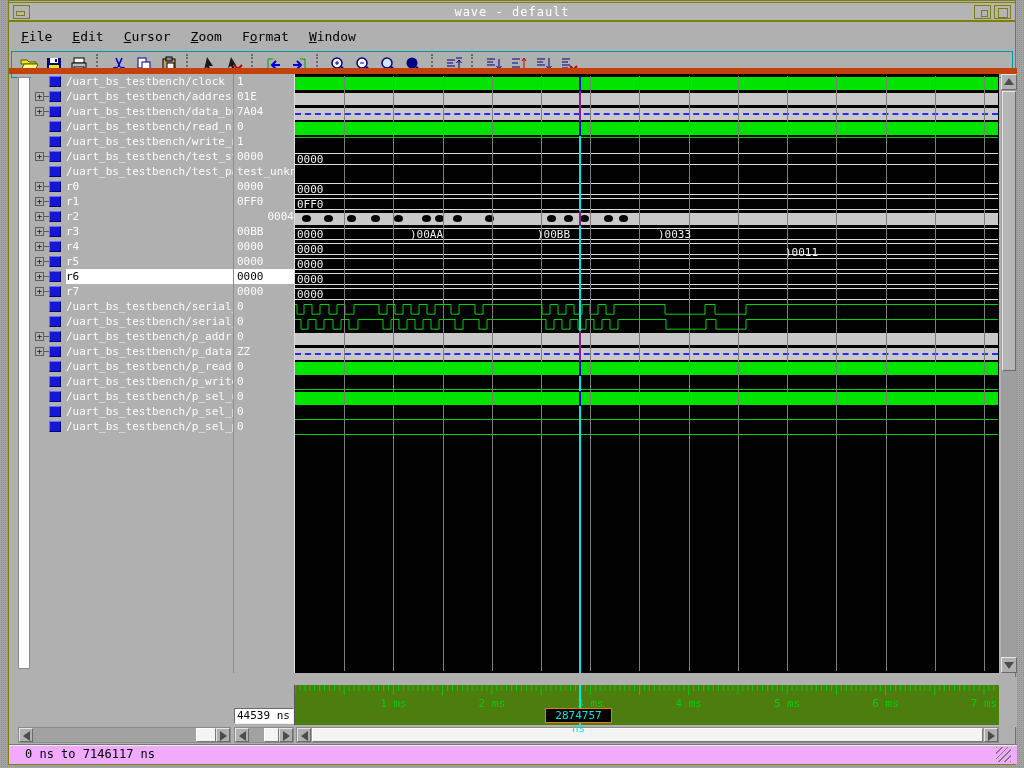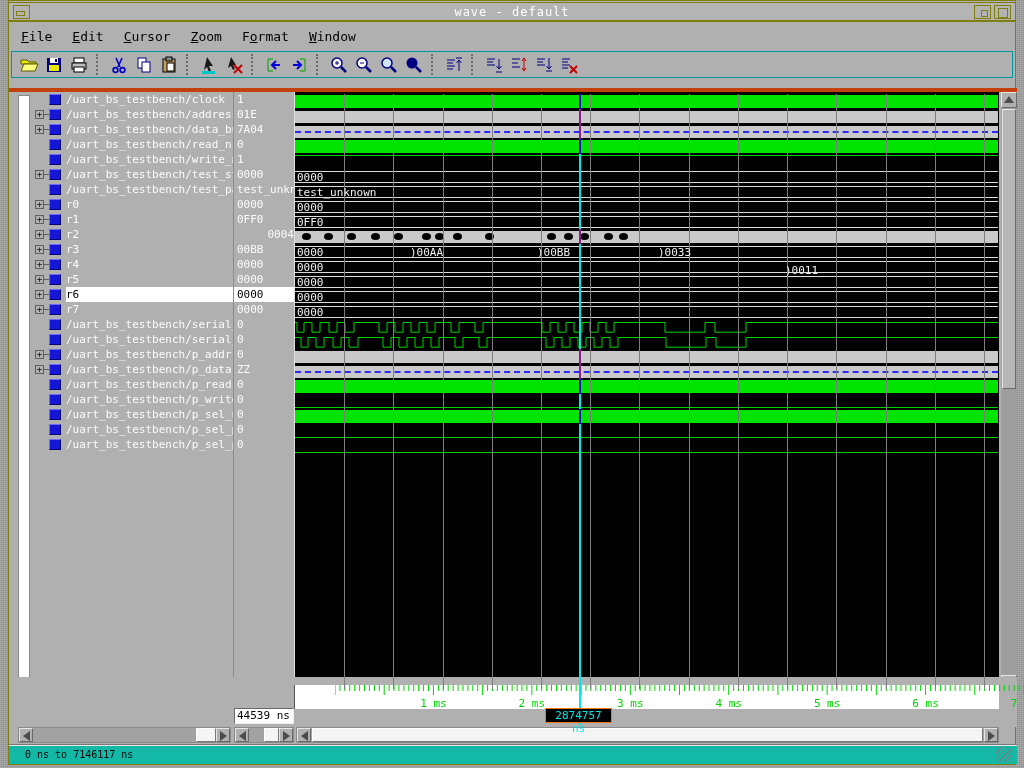--- a/index.html
+++ b/index.html
@@ -39,21 +39,21 @@
   .menu-item u{text-decoration:underline;}
   
   #toolbar{
     position:absolute;left:2px;top:50px;width:1002px;height:27px;
     border:1px solid #00979c;box-sizing:border-box;background:#b0b0b0;
     display:flex;align-items:center;padding-left:4px;
   }
   .tbtn{width:25px;height:23px;display:flex;align-items:center;justify-content:center;}
   .tsep{width:3px;height:21px;border-left:2px dotted #6a6a6a;margin:0 5px;}
   
-  #main{position:absolute;left:0;top:87px;width:1008px;height:599px;border-top:4px solid #c2410c;box-sizing:border-box;}
+  #main{position:absolute;left:0;top:67px;width:1008px;height:599px;border-top:6px solid #c2410c;box-sizing:border-box;}
   #names-vscroll{position:absolute;left:9px;top:3px;width:12px;height:592px;background:#fdfdfd;border:1px solid #8a8a8a;box-sizing:border-box;}
   #names-panel{position:absolute;left:22px;top:0;width:202px;height:599px;background:#b0b0b0;overflow:hidden;}
   #values-panel{position:absolute;left:224px;top:0;width:61px;height:599px;background:#b0b0b0;
     border-left:1px solid #8c8c8c;box-sizing:border-box;overflow:hidden;}
   #wave-panel{position:absolute;left:285px;top:0;width:705px;height:599px;background:#010101;overflow:hidden;border-left:1px solid #e0e0e0;box-sizing:border-box;}
   #right-vscroll{position:absolute;left:992px;top:0;width:16px;height:599px;background:#9e9e9e;}
   .vs-arrow{position:absolute;left:0;width:16px;height:16px;background:#b0b0b0;
     border-top:1px solid #e6e6e6;border-left:1px solid #e6e6e6;border-bottom:1px solid #6a6a6a;border-right:1px solid #6a6a6a;box-sizing:border-box;}
   .vs-thumb{position:absolute;left:1px;width:14px;background:#b6b6b6;
     border-top:1px solid #e6e6e6;border-left:1px solid #e6e6e6;border-bottom:1px solid #6a6a6a;border-right:1px solid #6a6a6a;box-sizing:border-box;}
@@ -80,38 +80,38 @@
   .zdash{position:absolute;left:0;width:703px;top:7px;height:0;border-top:2px dashed #2a2aff;z-index:2;}
   .hline{position:absolute;left:0;width:703px;top:1px;height:1px;background:#00d400;z-index:1;}
   .lline{position:absolute;left:0;width:703px;top:13px;height:1px;background:#00d400;z-index:1;}
   .busband{position:absolute;left:0;width:703px;top:2px;height:10px;border-top:1px solid #dcdcdc;border-bottom:1px solid #dcdcdc;box-sizing:content-box;z-index:1;}
   .buslabel{position:absolute;top:3px;font-size:11px;line-height:11px;color:#f2f2f2;z-index:3;white-space:nowrap;}
   .blob{position:absolute;top:4px;width:9px;height:7px;background:#000;border-radius:50%;z-index:2;}
   .gridline{position:absolute;top:2px;height:595px;width:1px;background:#7d7d7d;z-index:2;}
   .cursor-seg{position:absolute;width:2px;z-index:4;}
   
   #ruler-row{position:absolute;left:0;top:676px;width:1008px;height:50px;background:#b0b0b0;}
-  #ruler{position:absolute;left:285px;top:8px;width:705px;height:24px;background:#ffffff;border-left:1px solid #555;box-sizing:border-box;padding-left:40px;}
+  #ruler{position:absolute;left:285px;top:8px;width:705px;height:40px;background:#4d7c0f;border-left:1px solid #555;box-sizing:border-box;}
   #left-time-box{position:absolute;left:225px;top:31px;width:60px;height:16px;background:#fff;color:#000;
     font-size:11px;line-height:14px;padding-left:2px;box-sizing:border-box;
     border-top:1px solid #6a6a6a;border-left:1px solid #6a6a6a;border-bottom:1px solid #efefef;border-right:1px solid #efefef;}
   #cursor-flag{position:absolute;left:250px;top:23px;width:67px;height:15px;background:#000;color:#00e8e8;
     border:1px solid #f97316;font-size:11px;line-height:13px;text-align:center;box-sizing:border-box;z-index:5;}
   #ruler-cursor{position:absolute;left:284px;top:0;width:2px;height:40px;background:#00e8e8;z-index:4;}
   
   #hscroll-row{position:absolute;left:0;top:726px;width:1008px;height:16px;}
   .hscroll{position:absolute;top:0;height:16px;background:#a2a2a2;border:1px solid #8a8a8a;box-sizing:border-box;}
   .hs-arrow{position:absolute;top:0;width:14px;height:14px;background:#b0b0b0;
     border-top:1px solid #e6e6e6;border-left:1px solid #e6e6e6;border-bottom:1px solid #6a6a6a;border-right:1px solid #6a6a6a;box-sizing:border-box;}
   .hs-thumb{position:absolute;top:0;height:14px;background:#f4f4f4;
     border-top:1px solid #ffffff;border-left:1px solid #ffffff;border-bottom:1px solid #777;border-right:1px solid #777;box-sizing:border-box;}
   
-  #statusbar{position:absolute;left:0;top:743px;width:1008px;height:20px;background:#14b8a6;
+  #statusbar{position:absolute;left:0;top:743px;width:1008px;height:20px;background:#f0abfc;
     border-top:1px solid #787878;box-shadow:inset 0 1px 0 #e9e9e9;
-    font-size:10px;color:#000;line-height:19px;padding-left:16px;box-sizing:border-box;}
+    font-size:12px;color:#000;line-height:19px;padding-left:16px;box-sizing:border-box;}
   #resize-grip{position:absolute;right:4px;top:746px;width:15px;height:15px;
     background:repeating-linear-gradient(135deg,#7c7c7c 0 1px,transparent 1px 4px);}
   svg{display:block;}
 </style>
 </head>
 <body>
 
 <div id="window">
 
   <div id="menubar"><div class="menu-item"><u>F</u>ile</div><div class="menu-item"><u>E</u>dit</div><div class="menu-item"><u>C</u>ursor</div><div class="menu-item"><u>Z</u>oom</div><div class="menu-item">F<u>o</u>rmat</div><div class="menu-item"><u>W</u>indow</div></div>
@@ -424,24 +424,20 @@
         </div>
         <div class="wrow" style="top: 47px;">
           <div class="wgreen"></div>
         </div>
         <div class="wrow" style="top: 62px;">
           <div class="hline"></div>
         </div>
         <div class="wrow" style="top: 77px;">
           <div class="busband"></div>
           <div class="buslabel" style="left: 2px;">0000</div>
-        </div>
-        <div class="wrow" style="top: 92px;">
-          <div class="busband"></div>
-          <div class="buslabel" style="left: 2px;">test_unknown</div>
         </div>
         <div class="wrow" style="top: 107px;">
           <div class="busband"></div>
           <div class="buslabel" style="left: 2px;">0000</div>
         </div>
         <div class="wrow" style="top: 122px;">
           <div class="busband"></div>
           <div class="buslabel" style="left: 2px;">0FF0</div>
         </div>
         <div class="wrow" style="top: 137px;">

